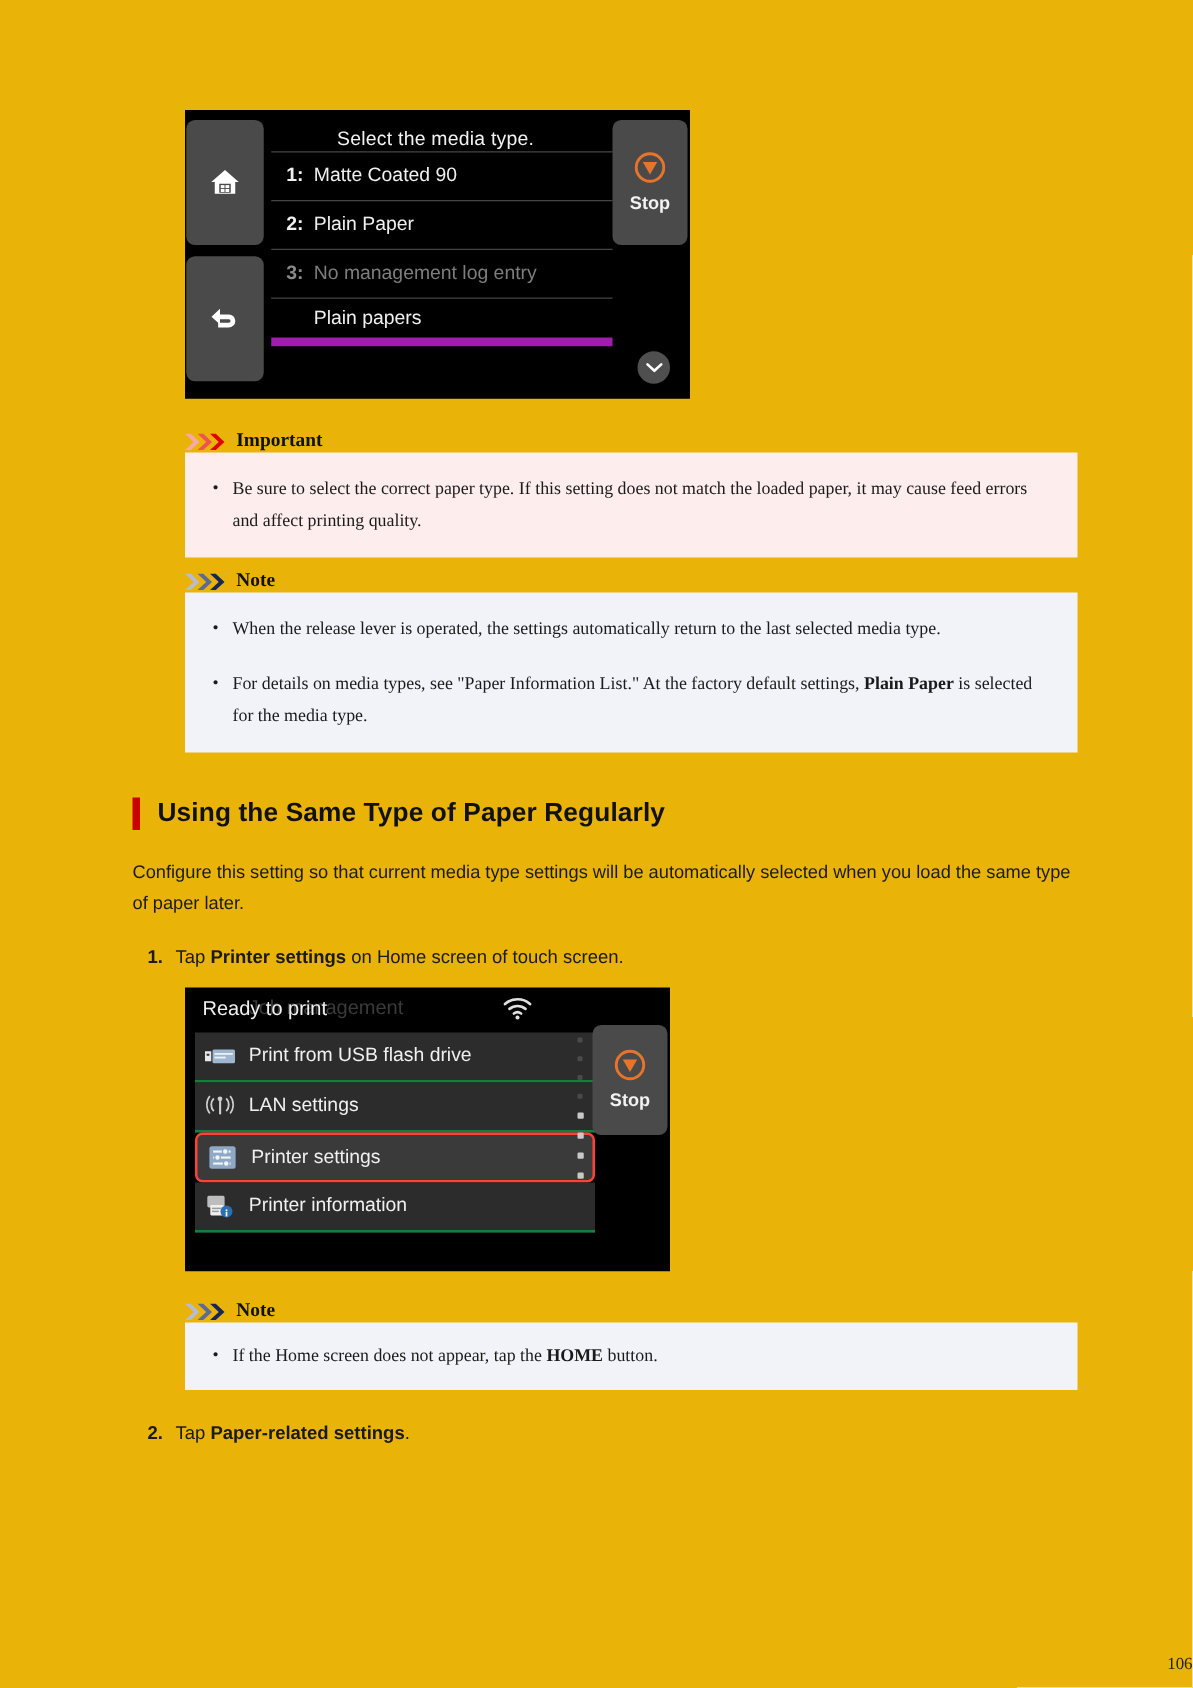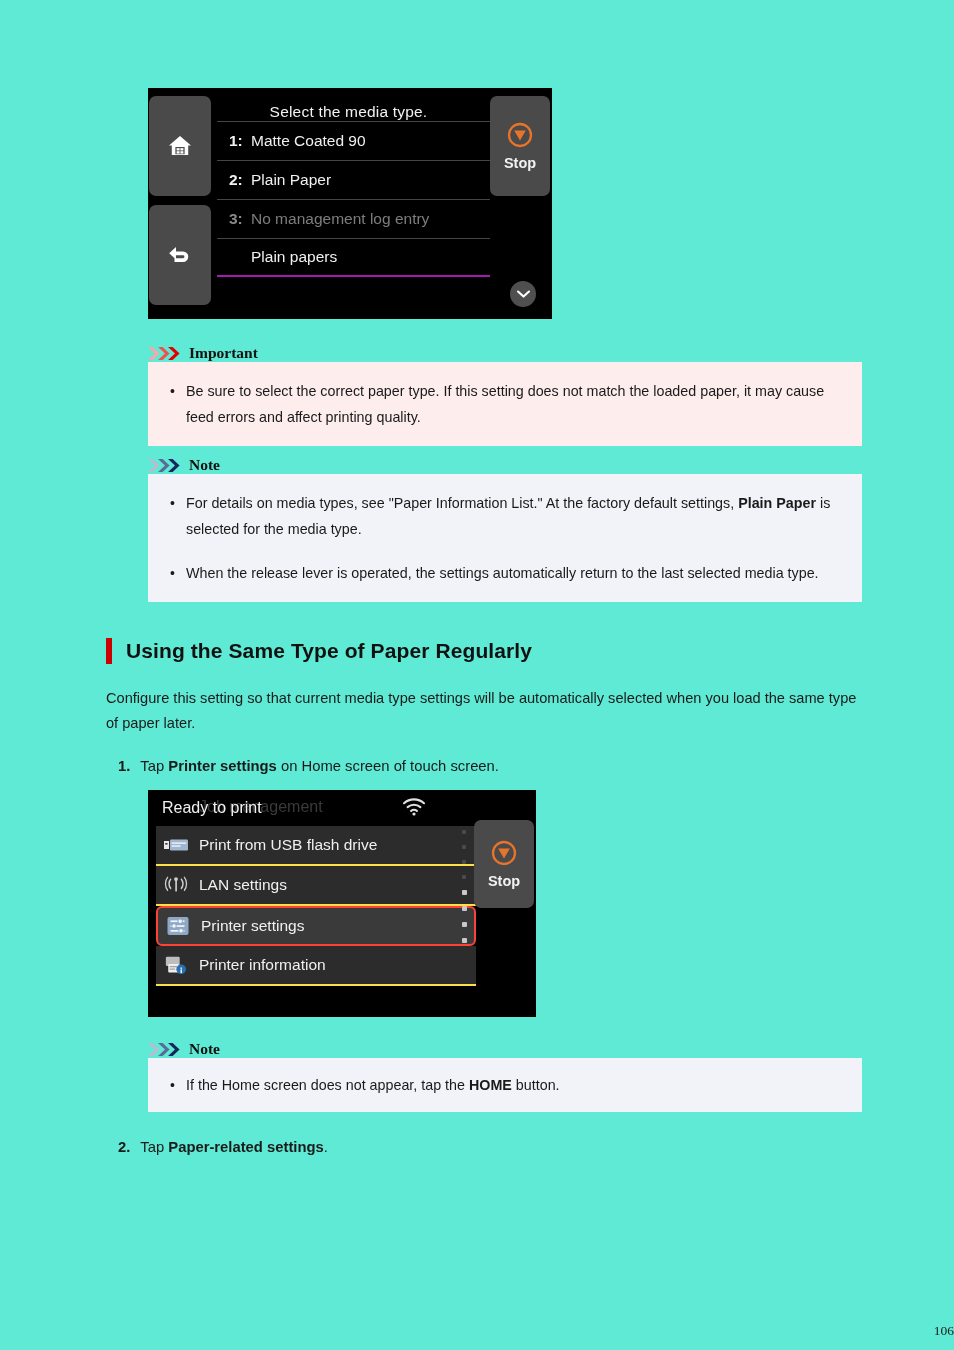--- a/index.html
+++ b/index.html
@@ -7,21 +7,21 @@
     width: 954px;
     height: 1350px;
     background: #ffffff;
     font-family: "Liberation Sans", sans-serif;
     color: #1a1a1a;
   }
   .page {
     position: relative;
     width: 954px;
     height: 1350px;
-    background: #5eead4;
+    background: #eab308;
     overflow: hidden;
   }
 
   
   .lcd {
     position: absolute;
     background: #000;
     overflow: hidden;
   }
   .lcd-1 { left: 148px; top: 88px; width: 404px; height: 231px; }
@@ -63,21 +63,21 @@
     display: flex;
     align-items: center;
     padding-left: 12px;
     color: #f0f0f0;
     font-size: 15.5px;
     width: 273px;
   }
   .row .num { width: 22px; font-weight: 600; }
   .row.dim { color: #7d7d7d; }
   .row.dim .num { color: #8a8a8a; }
-  .row.last { border-bottom: 2px solid #a21caf; }
+  .row.last { border-bottom: 7px solid #a21caf; }
   .row.plainrow { padding-left: 34px; }
 
   .stopbtn {
     position: absolute;
     right: 2px; top: 8px;
     width: 60px; height: 100px;
     background: #4a4a4a;
     border-radius: 7px;
     display: flex; flex-direction: column;
     align-items: center; justify-content: center;
@@ -115,21 +115,21 @@
     z-index: 2;
   }
   .wifi { position: absolute; right: 110px; top: 8px; }
 
   .menurow {
     position: relative;
     height: 40px;
     margin-left: 2px;
     width: 320px;
     background: #2c2c2c;
-    border-bottom: 2px solid #fde047;
+    border-bottom: 2px solid #15803d;
     display: flex; align-items: center;
     padding-left: 8px;
     gap: 11px;
     color: #f0f0f0;
     font-size: 15.5px;
   }
   .menurow.sel {
     border: 2px solid #ff4236;
     border-radius: 6px;
     background: #3a3a3a;
@@ -181,20 +181,21 @@
   .box-important { background: #fdeded; }
   .box-note { background: #f2f3f9; }
 
   .bullet {
     position: relative;
     padding-left: 38px;
     padding-right: 22px;
     font-size: 14.3px;
     line-height: 26px;
     color: #1a1a1a;
+    font-family: Liberation Serif, serif;
   }
   .bullet + .bullet { margin-top: 18px; }
   .bullet::before {
     content: "•";
     position: absolute;
     left: 22px;
     top: 0;
     font-size: 14px;
     color: #1a1a1a;
   }
@@ -336,22 +337,22 @@
       <span class="chevrons">
         <svg width="36" height="15" viewBox="0 0 36 15">
           <path d="M0 1 L7 7.5 L0 14 L4.6 14 L11.6 7.5 L4.6 1 Z" fill="#b6bcd2"></path>
           <path d="M10 1 L17 7.5 L10 14 L14.6 14 L21.6 7.5 L14.6 1 Z" fill="#5c6a96"></path>
           <path d="M20 1 L27 7.5 L20 14 L24.6 14 L31.6 7.5 L24.6 1 Z" fill="#18265c"></path>
         </svg>
       </span>
       <span class="label">Note</span>
     </div>
     <div class="callout-box box-note">
+      <div class="bullet"><span>When the release lever is operated, the settings automatically return to the last selected media type.</span></div>
       <div class="bullet"><span>For details on media types, see "Paper Information List." At the factory default settings, </span><b>Plain Paper</b><span> is selected for the media type.</span></div>
-      <div class="bullet"><span>When the release lever is operated, the settings automatically return to the last selected media type.</span></div>
     </div>
   </div>
 
   <div style="position:absolute; left:0; top:638px;">
     <div class="section-head">
       <span class="section-bar"></span>
       <span class="section-title">Using the Same Type of Paper Regularly</span>
     </div>
     <div class="para" style="margin-top:22px;">Configure this setting so that current media type settings will be automatically selected when you load the same type of paper later.</div>
   </div>

